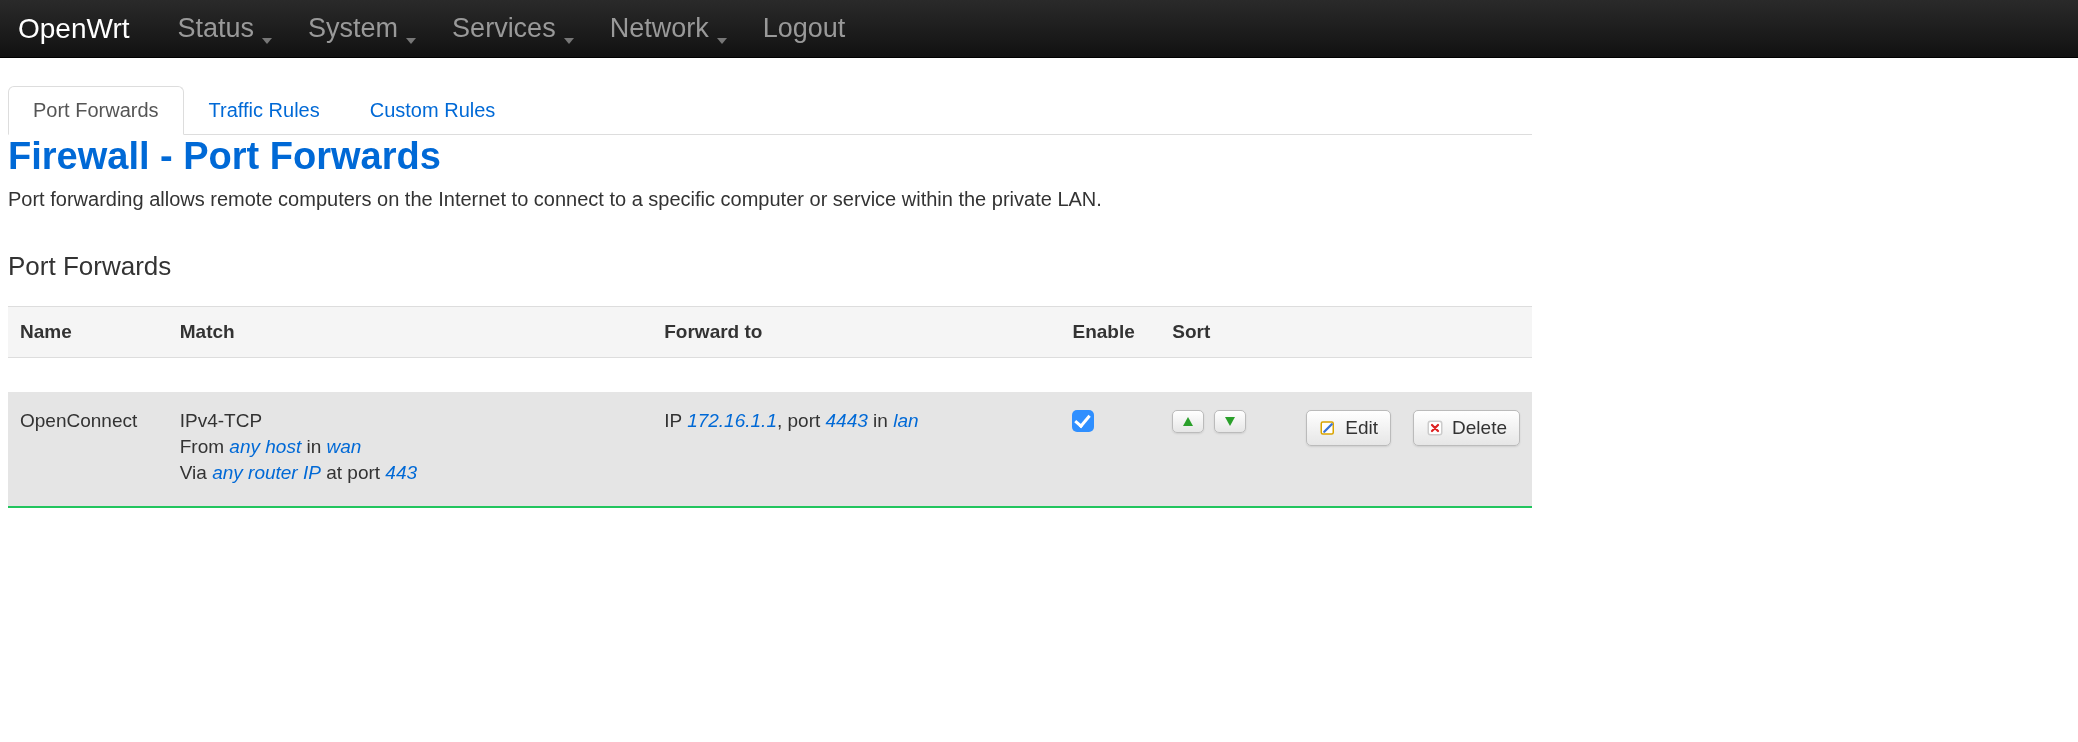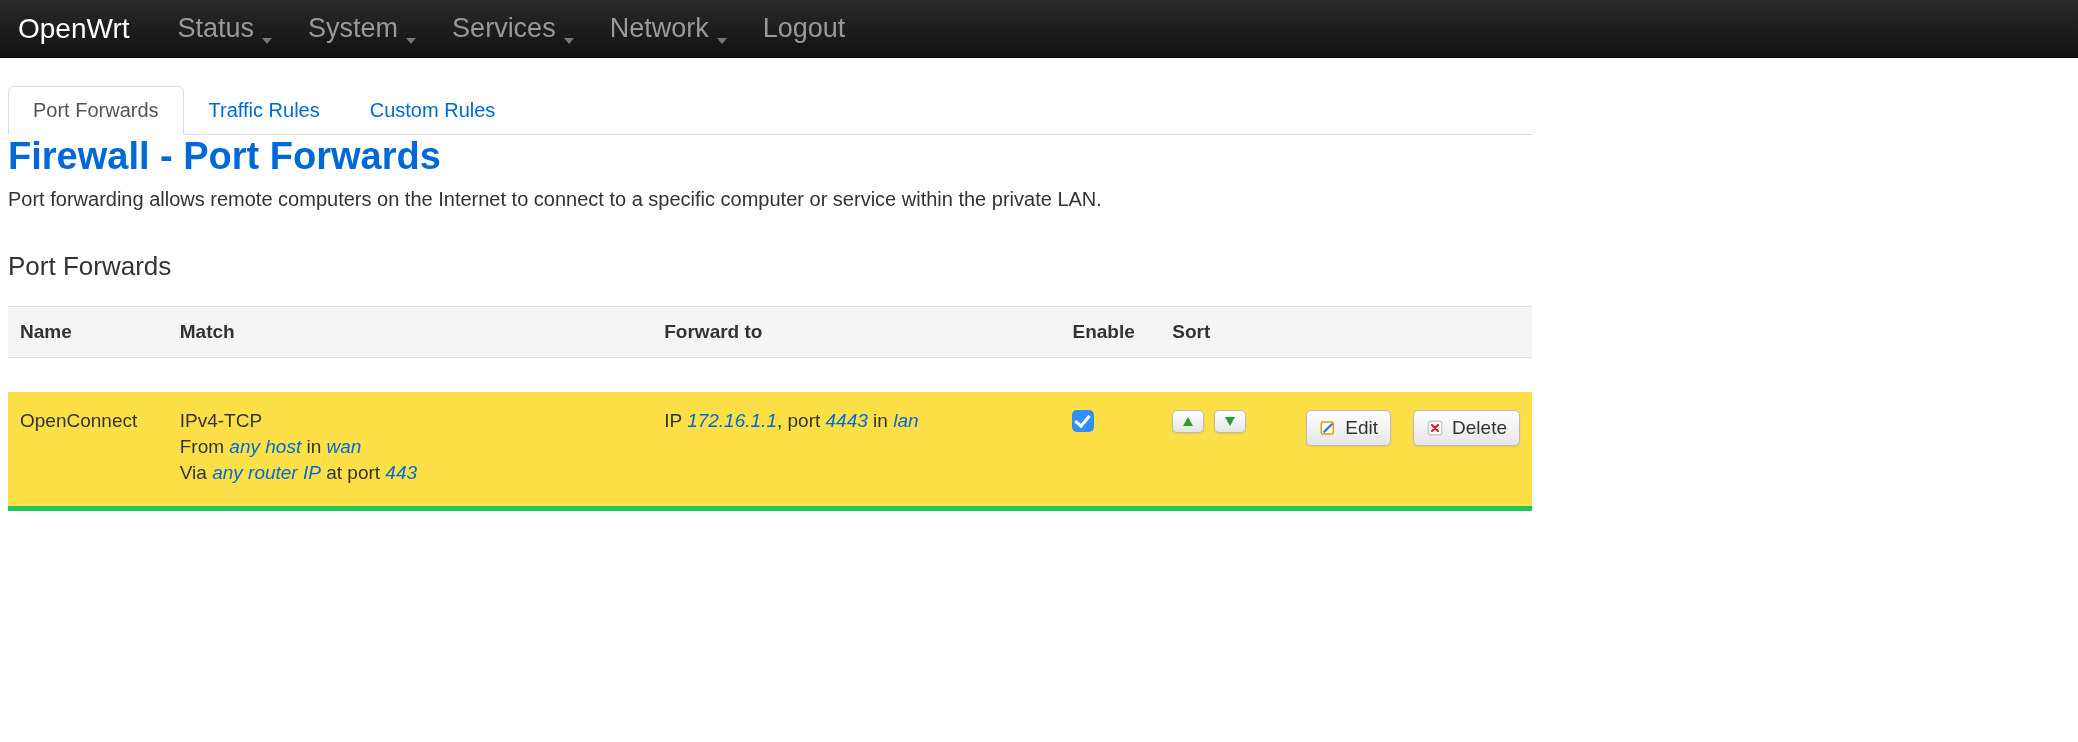--- a/index.html
+++ b/index.html
@@ -95,22 +95,22 @@
     font-weight: 700;
     font-size: 19px;
     padding: 14px 12px;
     background: #f5f5f5;
     border-top: 1px solid #ddd;
     border-bottom: 1px solid #ddd;
   }
   table.data tbody td {
     padding: 18px 12px;
     vertical-align: top;
-    border-bottom: 5px solid #22c55e;
-    background: #fde047;
+    border-bottom: 2px solid #22c55e;
+    background: #e5e5e5;
     font-size: 19px;
   }
   .match-line { margin-bottom: 4px; }
   .em { color: #0069d6; font-style: italic; text-align: right; }
   .forward-to { white-space: nowrap; }
   
   .checkbox-styled {
     appearance: none;
     width: 22px;
     height: 22px;

